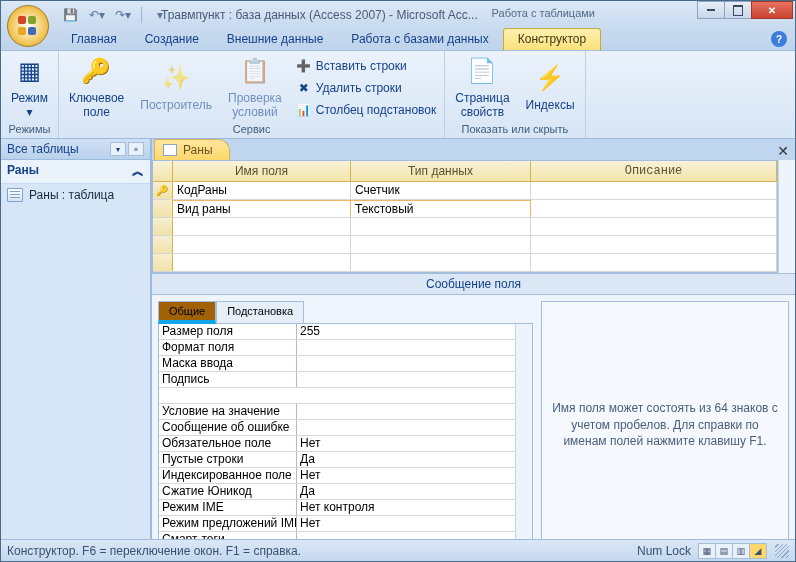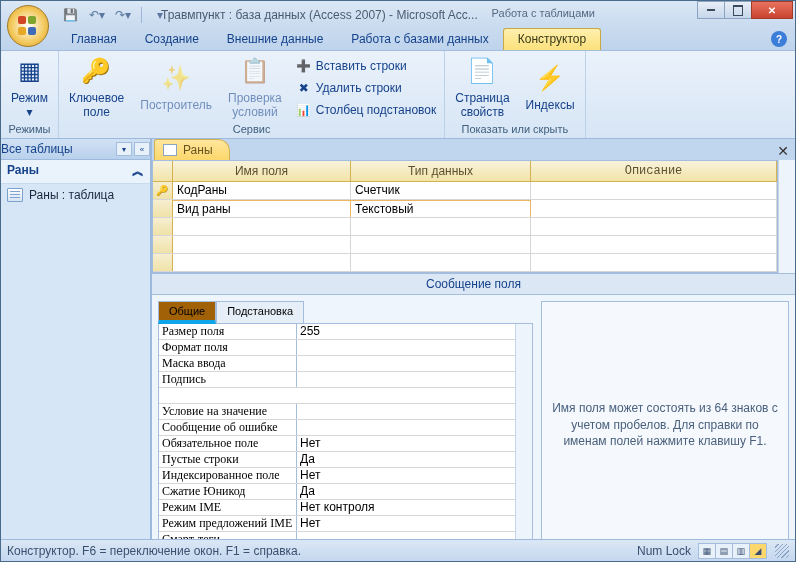--- a/index.html
+++ b/index.html
@@ -37,21 +37,21 @@
 .rgroup-label { text-align: center; color: #40607e; font-size: 11px; padding: 1px 0; }
 .rbtn-lg { display: flex; flex-direction: column; align-items: center; justify-content: center; padding: 2px 6px; text-align: center; color: #15428b; line-height: 1.2; }
 .rbtn-lg .ico { width: 32px; height: 32px; margin-bottom: 3px; display: flex; align-items: center; justify-content: center; font-size: 24px; }
 .rbtn-sm { display: flex; align-items: center; gap: 4px; color: #15428b; padding: 2px 4px; }
 .rbtn-sm .ico { width: 16px; height: 16px; display: flex; align-items: center; justify-content: center; font-size: 12px; }
 .stack { display: flex; flex-direction: column; gap: 2px; }
 
 
 .main { display: flex; height: 400px; }
 .nav-pane { width: 150px; background: #d7e6f7; border-right: 1px solid #9db9db; }
-.nav-hdr { background: linear-gradient(#d0e1f4, #b9d1ec); padding: 3px 0; color: #15428b; display: flex; align-items: center; justify-content: space-between; border-bottom: 1px solid #9db9db; }
+.nav-hdr { background: linear-gradient(#d0e1f4, #b9d1ec); padding: 3px 6px; color: #15428b; display: flex; align-items: center; justify-content: space-between; border-bottom: 1px solid #9db9db; }
 .nav-hdr-btns { display: flex; gap: 2px; }
 .nav-hdr-btn { width: 16px; height: 14px; background: #e8f0fa; border: 1px solid #a4bddc; font-size: 8px; display: flex; align-items: center; justify-content: center; }
 .nav-grp { background: #eaf2fb; padding: 3px 6px; color: #15428b; font-weight: bold; display: flex; justify-content: space-between; border-bottom: 1px solid #c8daef; }
 .nav-item { padding: 4px 6px; display: flex; align-items: center; gap: 6px; color: #1a293f; }
 .nav-item .ico { width: 16px; height: 14px; background: linear-gradient(#fff, #d6e3f3); border: 1px solid #7da2cd; border-radius: 1px; position: relative; }
 .nav-item .ico::after { content: ""; position: absolute; left: 2px; right: 2px; top: 2px; height: 1px; background: #7da2cd; box-shadow: 0 3px 0 #7da2cd, 0 6px 0 #7da2cd; }
 
 .design { flex: 1; display: flex; flex-direction: column; background: #f2f7fd; border-left: 1px solid #9db9db; }
 .doc-tabs { height: 22px; display: flex; align-items: flex-end; background: #c0d6ee; padding-left: 2px; position: relative; }
 .doc-tab { background: linear-gradient(#ffe69e, #fcd76b); border: 1px solid #d4b254; border-bottom: none; padding: 3px 16px 3px 8px; border-radius: 3px 12px 0 0; display: flex; align-items: center; gap: 6px; color: #6a5520; }
@@ -76,21 +76,21 @@
 .grid-scroll { width: 17px; background: #eef4fb; border-left: 1px solid #c6d6ea; }
 
 .props-hdr { background: #dbe7f5; text-align: center; padding: 3px; color: #15428b; border-top: 1px solid #a4bddc; border-bottom: 1px solid #a4bddc; }
 .props-area { flex: 1; display: flex; padding: 6px; gap: 8px; background: #eff5fc; }
 .props-left { flex: 1; display: flex; flex-direction: column; }
 .prop-tabs { display: flex; }
 .ptab { padding: 3px 10px; background: #e6eef8; border: 1px solid #a4bddc; border-bottom: none; font-size: 11px; }
 .ptab.active { background: #a16207; border-bottom: 4px solid #0ea5e9; margin-bottom: -1px; z-index: 1; }
 .prop-grid { border: 1px solid #a4bddc; background: #fff; flex: 1; overflow: hidden; position: relative; }
 .prow { display: flex; border-bottom: 1px solid #d6d6d6; height: 16px; font-size: 11px; }
-.pname { width: 138px; padding: 0 3px; border-right: 1px solid #a4bddc; background: #fff; white-space: nowrap; overflow: hidden; font-family: Liberation Serif, serif; }
+.pname { width: 138px; padding: 0 3px; border-right: 1px solid #a4bddc; background: #fff; white-space: nowrap; overflow: hidden; }
 .pval { flex: 1; padding: 0 3px; }
 .prop-scroll { position: absolute; right: 0; top: 0; bottom: 0; width: 17px; background: #eef4fb; border-left: 1px solid #c6d6ea; }
 .props-right { width: 248px; border: 1px solid #a4bddc; background: #f5f9fe; display: flex; align-items: center; justify-content: center; text-align: center; padding: 10px; color: #4a607c; font-size: 11px; line-height: 1.4; }
 
 
 .status { position: absolute; bottom: 0; left: 0; right: 0; height: 22px; background: linear-gradient(#dbe7f5, #c4d8ef); border-top: 1px solid #9db9db; display: flex; align-items: center; padding: 0 6px; color: #3a5070; font-size: 11px; }
 .status-right { position: absolute; right: 6px; display: flex; align-items: center; gap: 8px; }
 .view-btns { display: flex; }
 .vbtn { width: 18px; height: 16px; background: #e8f0fa; border: 1px solid #a4bddc; margin-left: -1px; font-size: 9px; display: flex; align-items: center; justify-content: center; }
 .grip { width: 14px; height: 14px; background: repeating-linear-gradient(135deg, transparent 0 2px, #8aa4c4 2px 3px); }

